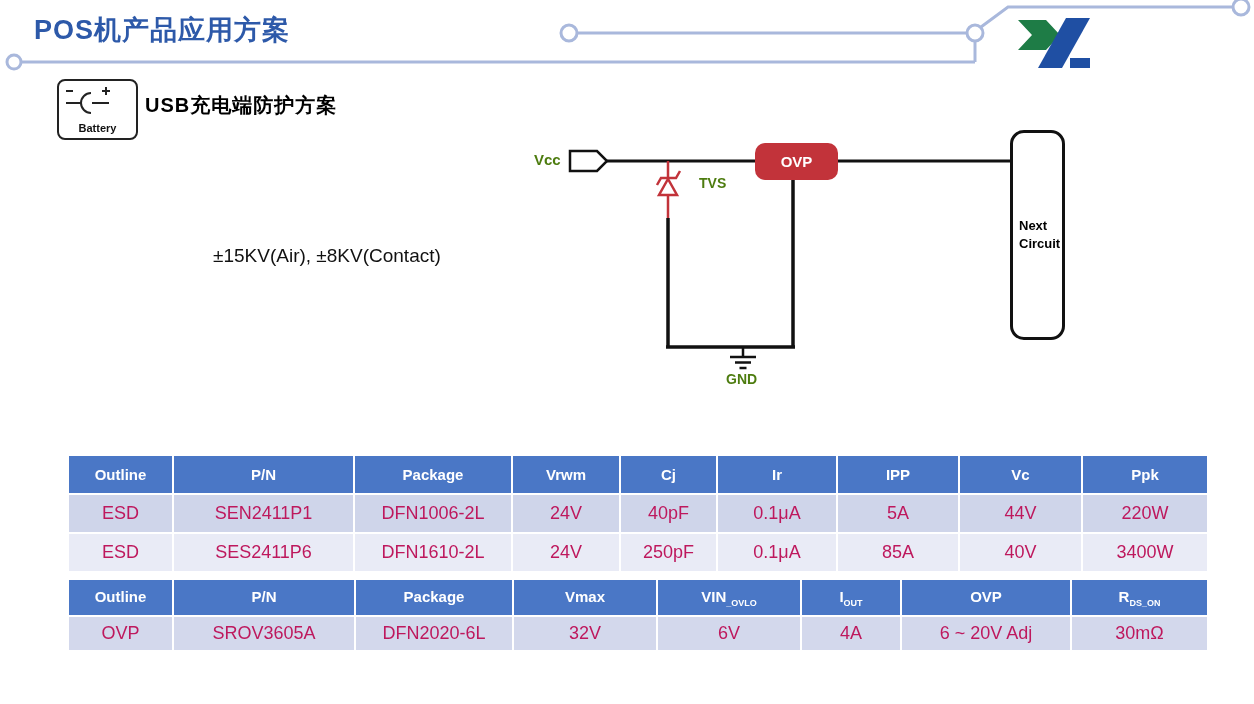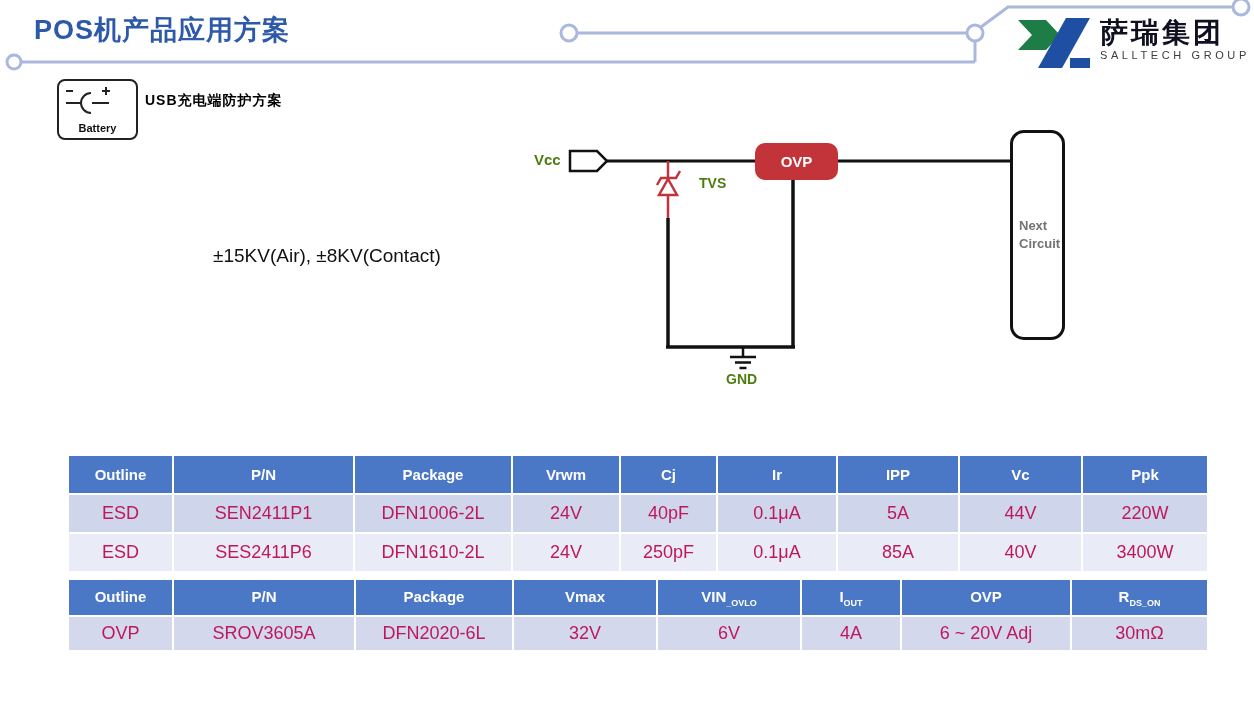--- a/index.html
+++ b/index.html
@@ -12,30 +12,30 @@
   .deco-svg{left:0;top:0;}
   .logo{left:1018px;top:18px;display:flex;align-items:flex-start;}
   .logo-text{margin-left:10px;}
   .logo-name{font-size:28px;font-weight:bold;color:#101020;letter-spacing:3px;line-height:30px;}
   .logo-sub{font-size:11px;color:#3c3c3c;letter-spacing:3.6px;margin-top:1px;}
 
   
   .battery-box{left:57px;top:79px;width:81px;height:61px;border:2px solid #222;border-radius:8px;
                box-sizing:border-box;background:#fff;}
   .battery-label{position:absolute;bottom:4px;width:100%;text-align:center;font-size:11px;font-weight:bold;color:#111;}
-  .section-heading{left:145px;top:92px;font-size:14px;font-weight:bold;color:#000;letter-spacing:1px;}
+  .section-heading{left:145px;top:92px;font-size:20px;font-weight:bold;color:#000;letter-spacing:1px;}
   .iec-text{left:213px;top:241px;font-size:19px;color:#111;line-height:1.55;}
 
   
   .circuit{left:530px;top:125px;width:560px;height:272px;}
   .ovp-box{left:225px;top:18px;width:83px;height:37px;background:#C2333A;border-radius:10px;
            color:#fff;font-size:15px;font-weight:bold;display:flex;align-items:center;justify-content:center;}
   .next-box{left:480px;top:5px;width:55px;height:210px;border:3px solid #111;border-radius:14px;
             box-sizing:border-box;background:#fff;display:flex;flex-direction:column;justify-content:center;
-            padding-left:6px;font-size:13px;font-weight:bold;color:#737373;line-height:1.35;}
+            padding-left:6px;font-size:13px;font-weight:bold;color:#000000;line-height:1.35;}
   .wire-label{font-weight:bold;color:#4d7c0f;}
 
   
   table.spec{position:absolute;left:68px;border-collapse:separate;border-spacing:0;table-layout:fixed;width:1140px;}
   table.spec th,table.spec td{border:1px solid #fff;text-align:center;vertical-align:middle;
                               overflow:hidden;white-space:nowrap;padding:0;}
   table.spec th{background:#4A77C6;color:#fff;font-size:15px;font-weight:bold;}
   table.spec td{font-size:18px;color:#be185d;}
   #table1{top:455px;}
   #table2{top:579px;}
@@ -67,24 +67,20 @@
   </svg>
 
   <div class="abs page-title">POS机产品应用方案</div>
 
   <div class="abs logo">
     <svg width="72" height="50" viewBox="0 0 72 50">
       <path d="M0,2 H28 L42,17 L28,32 H0 L14,17 Z" fill="#1E7C46"></path>
       <path d="M48,0 H72 L44,50 H20 Z" fill="#1F4FA3"></path>
       <path d="M52,40 H72 V50 H52 Z" fill="#1F4FA3"></path>
     </svg>
-    <div class="logo-text">
-      <div class="logo-name">萨瑞集团</div>
-      <div class="logo-sub">SALLTECH GROUP</div>
-    </div>
   </div>
 
   <div class="abs battery-box">
     <svg width="57" height="34" viewBox="0 0 57 34">
       <g stroke="#222" stroke-width="2" fill="none">
         <line x1="7" y1="22" x2="22" y2="22"></line>
         <path d="M32,12 A 10 10 0 0 0 32,32"></path>
         <line x1="33" y1="22" x2="50" y2="22"></line>
         <line x1="7" y1="10" x2="14" y2="10"></line>
         <line x1="43" y1="10" x2="51" y2="10"></line>

